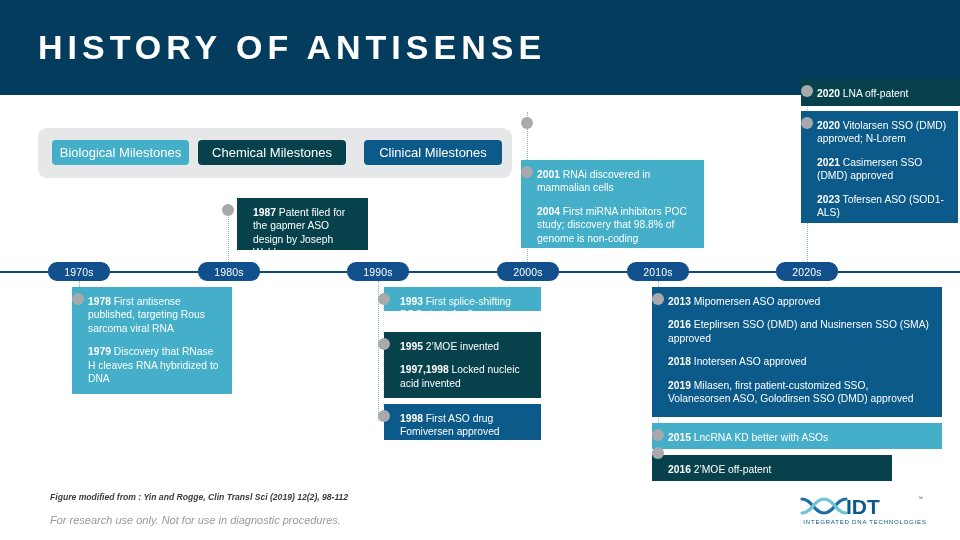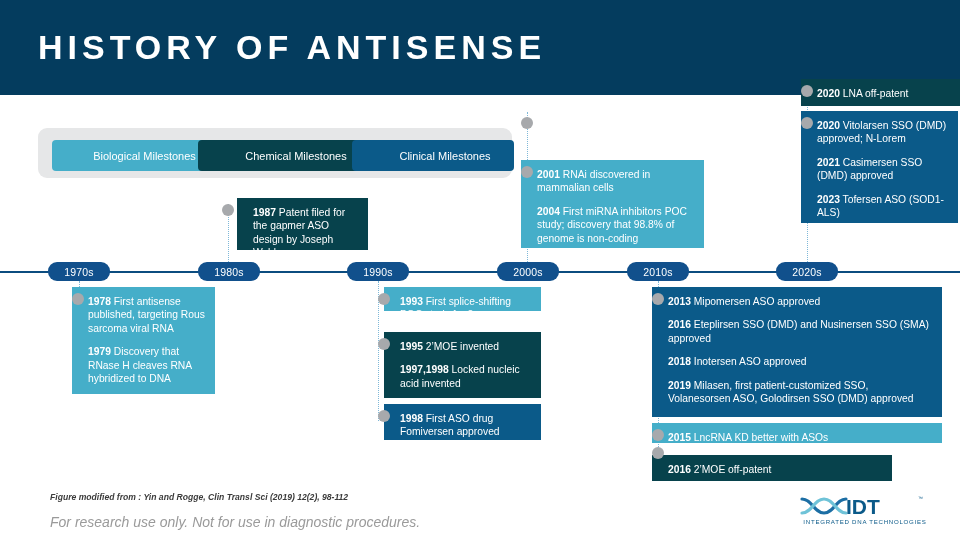--- a/index.html
+++ b/index.html
@@ -24,31 +24,30 @@
     font-weight:bold;
     letter-spacing:5px;
   }
 
   
   .legend-panel{
     position:absolute;left:38px;top:128px;width:474px;height:50px;
     background:#E6E7E8;border-radius:9px;
   }
   .legend-chip{
-    position:absolute;top:140px;height:31px;
+    position:absolute;top:140px;height:25px;
     border-radius:4px;
     color:#ffffff;
-    font-size:11px;
+    font-size:13px;
     display:flex;align-items:center;justify-content:center;
     white-space:nowrap;
-    padding-left:24px;
   }
   .chip-bio{left:52px;width:137px;background:#45AEC9;}
   .chip-chem{left:198px;width:148px;background:#07424C;}
-  .chip-clin{left:352px;width:138px;background:#0B5A89;}
+  .chip-clin{left:364px;width:138px;background:#0B5A89;}
 
   
   .axis-line{
     position:absolute;left:0px;top:271px;width:960px;height:1.5px;
     background:#0B4C7F;
   }
   .decade-pill{
     position:absolute;top:262px;height:19px;width:62px;
     background:#11508C;
     border-radius:9px;
@@ -85,21 +84,21 @@
     background:#A7A9AC;
   }
 
   
   .fn1{
     position:absolute;left:50px;top:492px;
     font-size:8.6px;font-style:italic;font-weight:bold;color:#3b3b3b;
   }
   .fn2{
     position:absolute;left:50px;top:514px;
-    font-size:14px;font-style:italic;color:#9a9a9a;
+    font-size:11px;font-style:italic;color:#9a9a9a;
   }
 
   
   .logo{position:absolute;left:796px;top:488px;width:136px;height:42px;}
   .logo-tag{
     position:absolute;left:800px;top:518px;width:130px;
     font-size:6.1px;letter-spacing:.75px;color:#0B5A89;
     text-align:center;white-space:nowrap;
   }
 </style>
@@ -150,21 +149,21 @@
     <p><span class="yr">2001</span><span> RNAi discovered in mammalian cells</span></p>
     <p><span class="yr">2004</span><span> First miRNA inhibitors POC study; discovery that 98.8% of genome is non-coding</span></p>
   </div>
   <div class="dot" style="left:521px;top:166px"></div>
 
   <div class="mbox c-chem" style="left:237px;top:198px;width:131px;height:52px">
     <p><span class="yr">1987</span><span> Patent filed for the gapmer ASO design by Joseph Walder</span></p>
   </div>
   <div class="dot" style="left:222px;top:204px"></div>
 
-  <div class="mbox c-bio" style="left:72px;top:287px;width:143px;height:107px">
+  <div class="mbox c-bio" style="left:72px;top:287px;width:160px;height:107px">
     <p><span class="yr">1978</span><span> First antisense published, targeting Rous sarcoma viral RNA</span></p>
     <p><span class="yr">1979</span><span> Discovery that RNase H cleaves RNA hybridized to DNA</span></p>
   </div>
   <div class="dot" style="left:72px;top:293px"></div>
 
   <div class="mbox c-bio" style="left:384px;top:287px;width:157px;height:24px">
     <p><span class="yr">1993</span><span> First splice-shifting POC study for β-thalassemia</span></p>
   </div>
   <div class="dot" style="left:378px;top:293px"></div>
 
@@ -180,21 +179,21 @@
   <div class="dot" style="left:378px;top:410px"></div>
 
   <div class="mbox c-clin" style="left:652px;top:287px;width:290px;height:130px">
     <p><span class="yr">2013</span><span> Mipomersen ASO approved</span></p>
     <p><span class="yr">2016</span><span> Eteplirsen SSO (DMD) and Nusinersen SSO (SMA) approved</span></p>
     <p><span class="yr">2018</span><span> Inotersen ASO approved</span></p>
     <p><span class="yr">2019</span><span> Milasen, first patient-customized SSO, Volanesorsen ASO, Golodirsen SSO (DMD) approved</span></p>
   </div>
   <div class="dot" style="left:652px;top:293px"></div>
 
-  <div class="mbox c-bio" style="left:652px;top:423px;width:290px;height:20px">
+  <div class="mbox c-bio" style="left:652px;top:423px;width:290px;height:26px">
     <p><span class="yr">2015</span><span> LncRNA KD better with ASOs</span></p>
   </div>
   <div class="dot" style="left:652px;top:429px"></div>
 
   <div class="mbox c-chem" style="left:652px;top:455px;width:240px;height:26px">
     <p><span class="yr">2016</span><span> 2’MOE off-patent</span></p>
   </div>
   <div class="dot" style="left:652px;top:447px"></div>
 
   <div class="fn1">Figure modified from : Yin and Rogge, Clin Transl Sci (2019) 12(2), 98-112</div>

